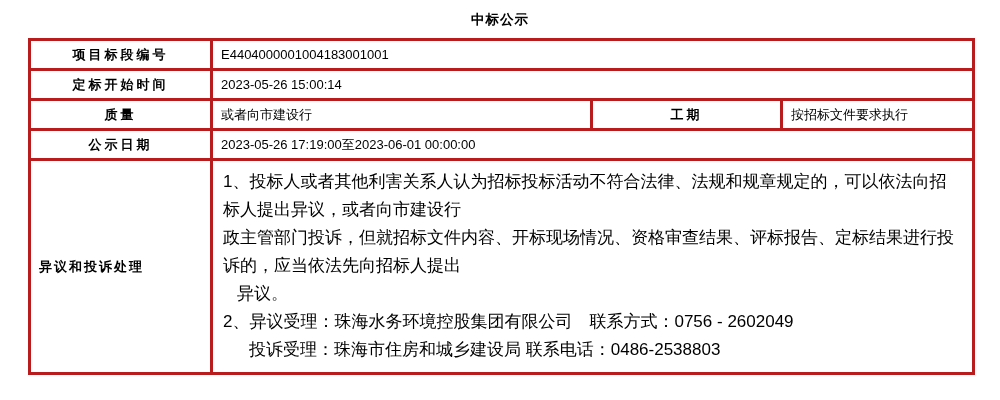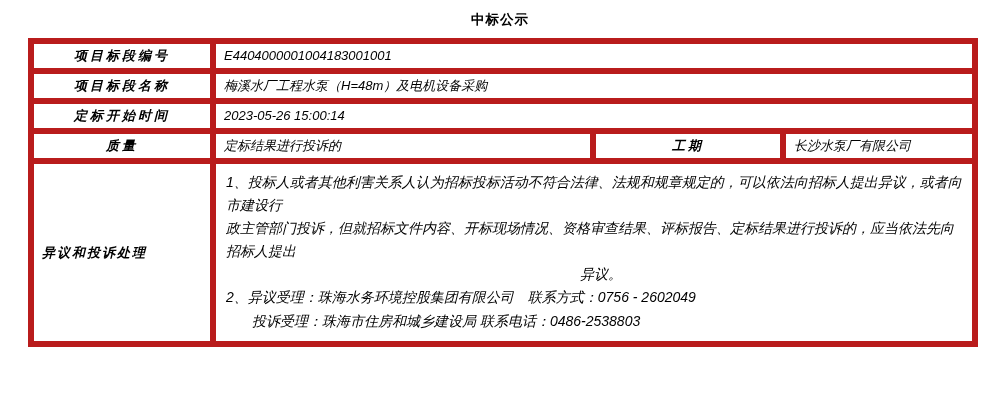--- a/index.html
+++ b/index.html
@@ -29,54 +29,52 @@
     padding-bottom: 9px;
     color: #000;
   }
   table.notice {
     border-collapse: collapse;
     width: 944px;
     margin-left: 28px;
     table-layout: fixed;
   }
   table.notice td {
-    border: 6px solid #b91c1c;
+    border: 3px solid #b91c1c;
     font-size: 13px;
     padding: 0 8px;
     vertical-align: middle;
     line-height: 1.5;
-    font-style: italic;
   }
   td.label {
     text-align: center;
     font-weight: bold;
     letter-spacing: 3px;
     white-space: nowrap;
   }
   td.value {
     text-align: left;
     font-weight: normal;
   }
   td.blank {
     background: #ffffff;
   }
   tr.row-h { height: 30px; }
   tr.row-appeal td { vertical-align: middle; }
   .appeal-body {
     padding: 7px 2px 8px 2px;
-    font-size: 14px;
+    font-size: 17px;
     line-height: 1.65;
   }
   .appeal-body .p1 {
     text-indent: 0;
     padding-left: 0;
   }
   .appeal-body .p-ind {
     padding-left: 14px;
-    text-align: center;
   }
   .appeal-body .p-ind2 {
     padding-left: 26px;
   }
   .label-appeal {
     text-align: left;
     font-weight: bold;
     letter-spacing: 2px;
   }
 </style>
@@ -93,32 +91,32 @@
       <col style="width:380px">
       <col style="width:190px">
       <col style="width:192px">
     </colgroup>
     <tbody>
       <tr class="row-h">
         <td class="label">项目标段编号</td>
         <td class="value" colspan="3">E4404000001004183001001</td>
       </tr>
       <tr class="row-h">
-        <td class="label">项目标段名称</td>
-        <td class="value" colspan="3">梅溪水厂工程水泵（H=48m）及电机设备采购</td>
-      </tr>
-      <tr class="row-h">
         <td class="label">定标开始时间</td>
         <td class="value" colspan="3">2023-05-26 15:00:14</td>
       </tr>
       <tr class="row-h">
         <td class="label">质量</td>
-        <td class="value">定标结果进行投诉的</td>
+        <td class="value">或者向市建设行</td>
         <td class="label">工期</td>
-        <td class="value">长沙水泵厂有限公司</td>
+        <td class="value">按招标文件要求执行</td>
+      </tr>
+      <tr class="row-h">
+        <td class="label">公示日期</td>
+        <td class="value" colspan="3">2023-05-26 17:19:00至2023-06-01 00:00:00</td>
       </tr>
       <tr class="row-appeal">
         <td class="label-appeal">异议和投诉处理</td>
         <td colspan="3">
           <div class="appeal-body">
             <div class="p1">1、投标人或者其他利害关系人认为招标投标活动不符合法律、法规和规章规定的，可以依法向招标人提出异议，或者向市建设行</div>
             <div class="p1">政主管部门投诉，但就招标文件内容、开标现场情况、资格审查结果、评标报告、定标结果进行投诉的，应当依法先向招标人提出</div>
             <div class="p-ind">异议。</div>
             <div class="p1">2、异议受理：珠海水务环境控股集团有限公司　联系方式：0756 - 2602049</div>
             <div class="p-ind2">投诉受理：珠海市住房和城乡建设局 联系电话：0486-2538803</div>

